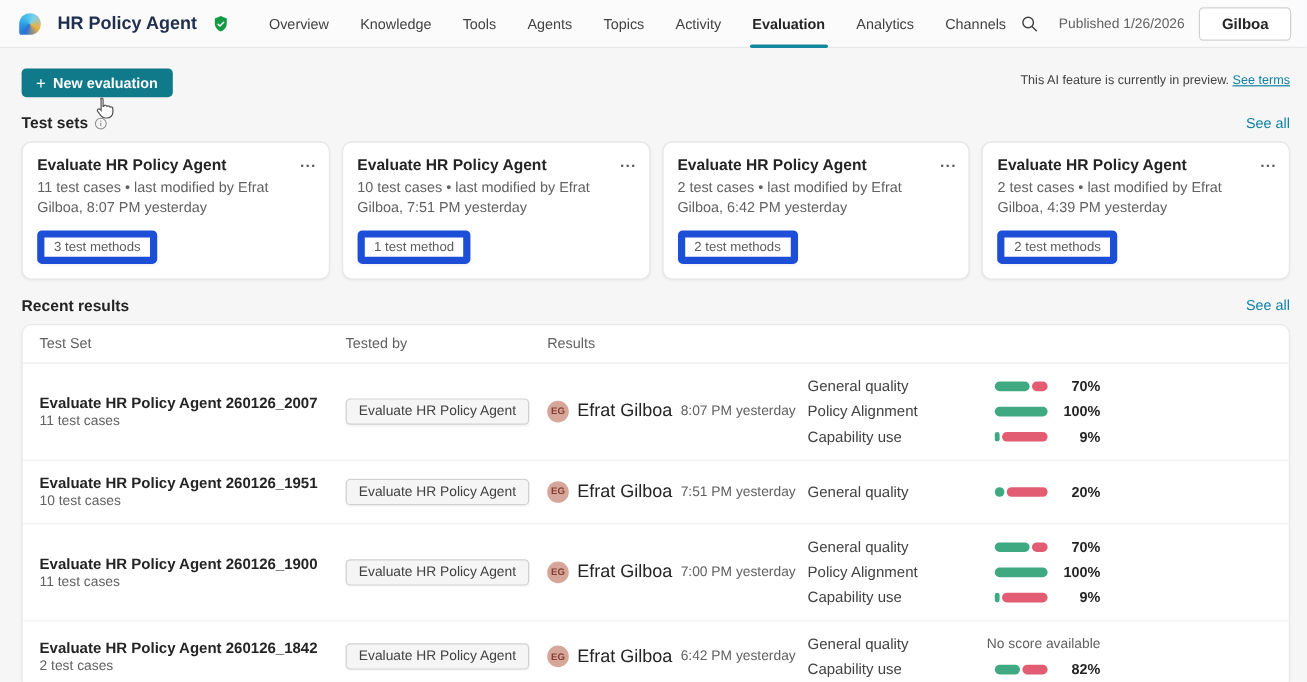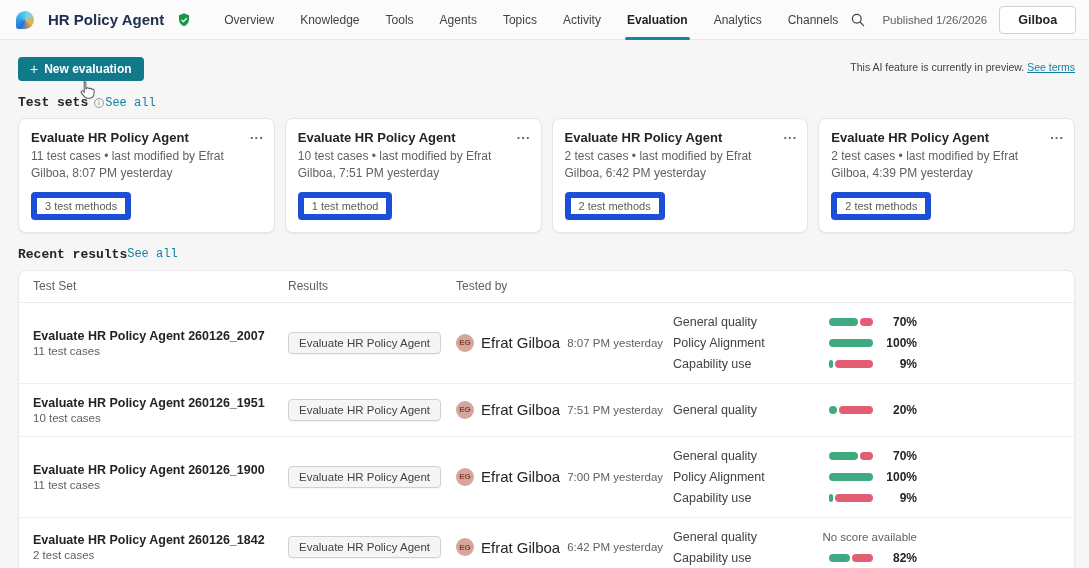--- a/index.html
+++ b/index.html
@@ -40,21 +40,21 @@
   .btn-primary {
     background:#10798a; color:#fff; border:none; border-radius:4px; height:24px;
     padding:0 12px; font-size:12px; font-weight:bold; font-family:inherit;
     display:flex; align-items:center; gap:6px; cursor:pointer;
   }
   .btn-primary .plus { font-size:14px; font-weight:normal; }
   .preview-note { font-size:10.5px; color:#424242; margin-top:4px; }
   .preview-note a { color:#1282a2; text-decoration:underline; cursor:pointer; }
 
   
-  .section-head { display:flex; align-items:center; padding:14px 26px 8px 18px;font-family:Liberation Mono, monospace; }
+  .section-head { display:flex; align-items:center; justify-content:space-between; padding:14px 14px 8px 18px; }
   .section-title { font-size:13px; font-weight:bold; color:#242424; display:flex; align-items:center; gap:5px; }
   .see-all { font-size:12px; color:#1282a2; cursor:pointer; }
 
   
   .cards { display:grid; grid-template-columns:repeat(4,1fr); gap:10px; padding:0 14px 0 18px; }
   .card {
     background:#fff; border:1px solid #e6e6e6; border-radius:8px;
     box-shadow:0 1px 2px rgba(0,0,0,.05); padding:11px 12px 12px; position:relative; cursor:pointer;
   }
   .card-title { font-size:13px; font-weight:bold; color:#242424; }
@@ -192,22 +192,22 @@
 </div>
 
 <div class="section-head">
   <span class="section-title">Recent results</span>
   <span class="see-all">See all</span>
 </div>
 
 <div class="table-wrap">
   <div class="thead">
     <span class="th">Test Set</span>
+    <span class="th">Tested by</span>
     <span class="th">Results</span>
-    <span class="th">Tested by</span>
   </div>
 
   <div class="trow">
     <div class="cell">
       <div class="row-title">Evaluate HR Policy Agent 260126_2007</div>
       <div class="row-sub">11 test cases</div>
     </div>
     <div class="cell">
       <button class="pill">Evaluate HR Policy Agent</button>
     </div>

